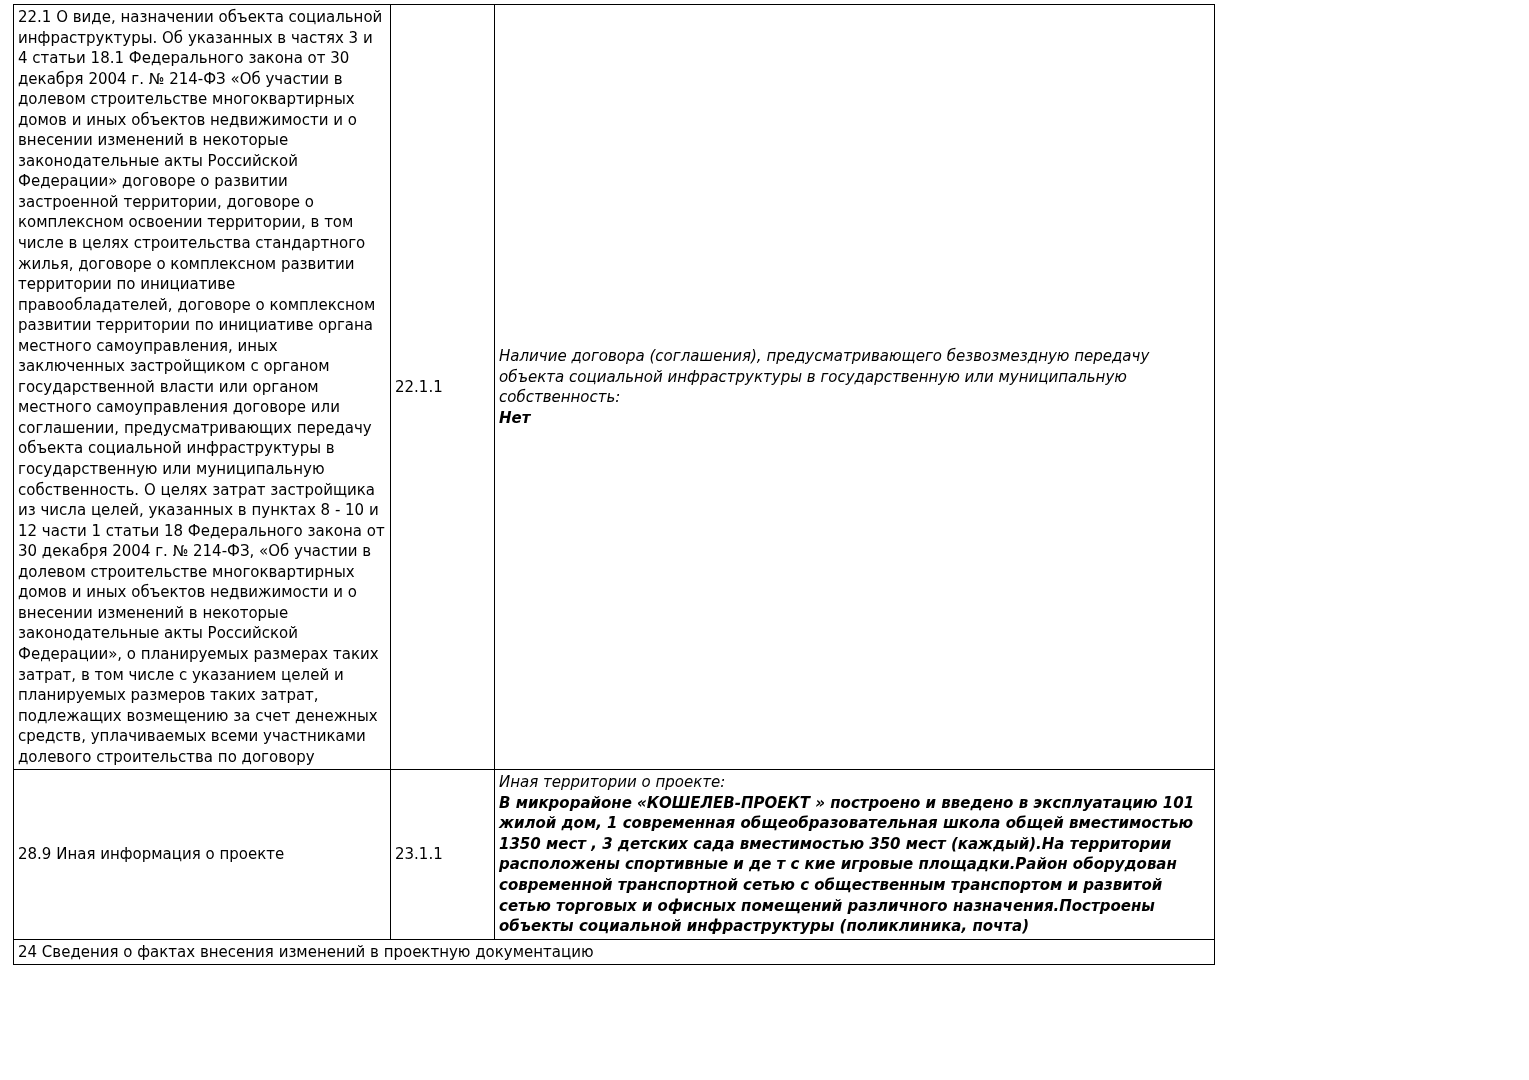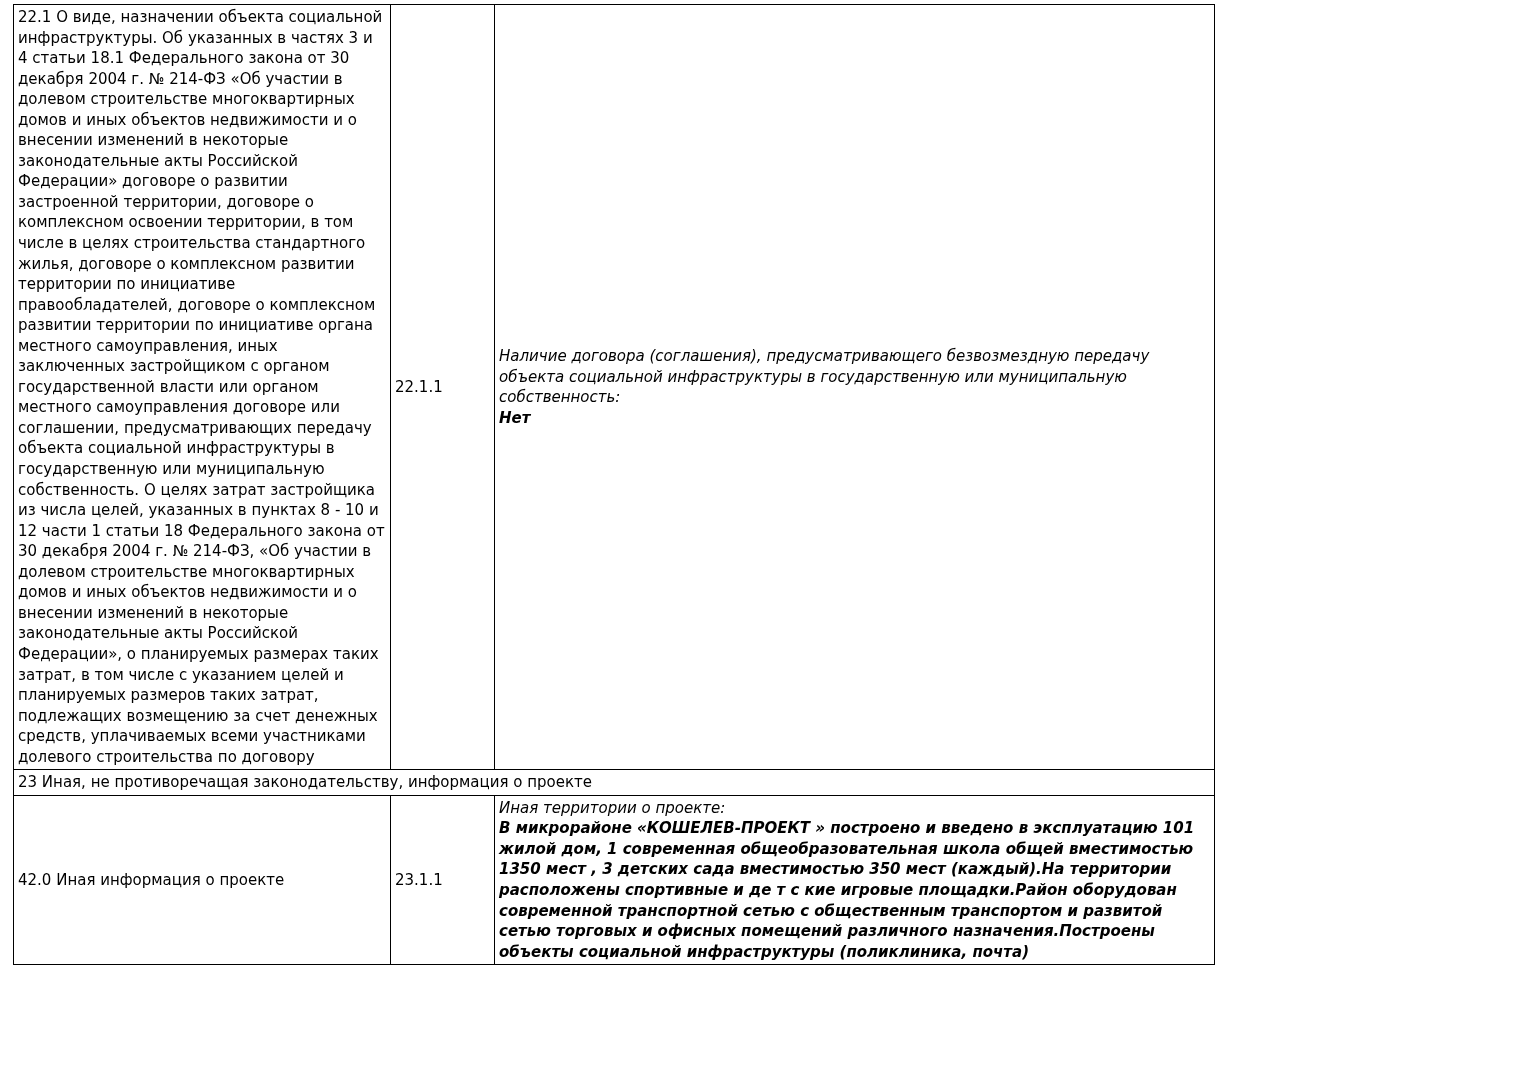--- a/index.html
+++ b/index.html
@@ -52,29 +52,29 @@
     <tbody>
         <tr>
       <td>22.1 О виде, назначении объекта социальной инфраструктуры. Об указанных в частях 3 и 4 статьи 18.1 Федерального закона от 30 декабря 2004 г. № 214-ФЗ «Об участии в долевом строительстве многоквартирных домов и иных объектов недвижимости и о внесении изменений в некоторые законодательные акты Российской Федерации» договоре о развитии застроенной территории, договоре о комплексном освоении территории, в том числе в целях строительства стандартного жилья, договоре о комплексном развитии территории по инициативе правообладателей, договоре о комплексном развитии территории по инициативе органа местного самоуправления, иных заключенных застройщиком с органом государственной власти или органом местного самоуправления договоре или соглашении, предусматривающих передачу объекта социальной инфраструктуры в государственную или муниципальную собственность. О целях затрат застройщика из числа целей, указанных в пунктах 8 - 10 и 12 части 1 статьи 18 Федерального закона от 30 декабря 2004 г. № 214-ФЗ, «Об участии в долевом строительстве многоквартирных домов и иных объектов недвижимости и о внесении изменений в некоторые законодательные акты Российской Федерации», о планируемых размерах таких затрат, в том числе с указанием целей и планируемых размеров таких затрат, подлежащих возмещению за счет денежных средств, уплачиваемых всеми участниками долевого строительства по договору</td>
       <td>22.1.1</td>
       <td class="value-cell">
         <div>Наличие договора (соглашения), предусматривающего безвозмездную передачу объекта социальной инфраструктуры в государственную или муниципальную собственность:</div>
         <div class="bold">Нет</div>
       </td>
     </tr>
 
-    <tr>
-      <td colspan="3" class="section-cell">23 Иная, не противоречащая законодательству, информация о проекте</td>
-    </tr>
 
     <tr>
-      <td>42.0 Иная информация о проекте</td>
+      <td>28.9 Иная информация о проекте</td>
       <td>23.1.1</td>
       <td class="value-cell">
         <div>Иная территории о проекте:</div>
         <div class="bold">В микрорайоне «КОШЕЛЕВ-ПРОЕКТ » построено и введено в эксплуатацию 101 жилой дом, 1 современная общеобразовательная школа общей вместимостью 1350 мест , 3 детских сада вместимостью 350 мест (каждый).На территории расположены спортивные и де т с кие игровые площадки.Район оборудован современной транспортной сетью с общественным транспортом и развитой сетью торговых и офисных помещений различного назначения.Построены объекты социальной инфраструктуры (поликлиника, почта)</div>
       </td>
     </tr>
 
+    <tr>
+      <td colspan="3" class="section-cell">24 Сведения о фактах внесения изменений в проектную документацию</td>
+    </tr>
 
   </tbody>
     </table>
 </div>
 
 </body></html>

